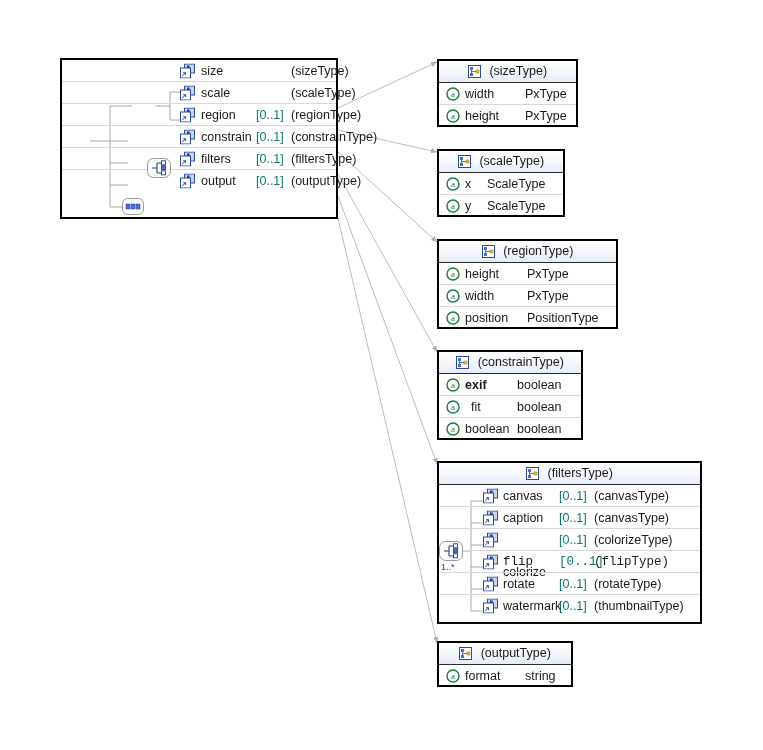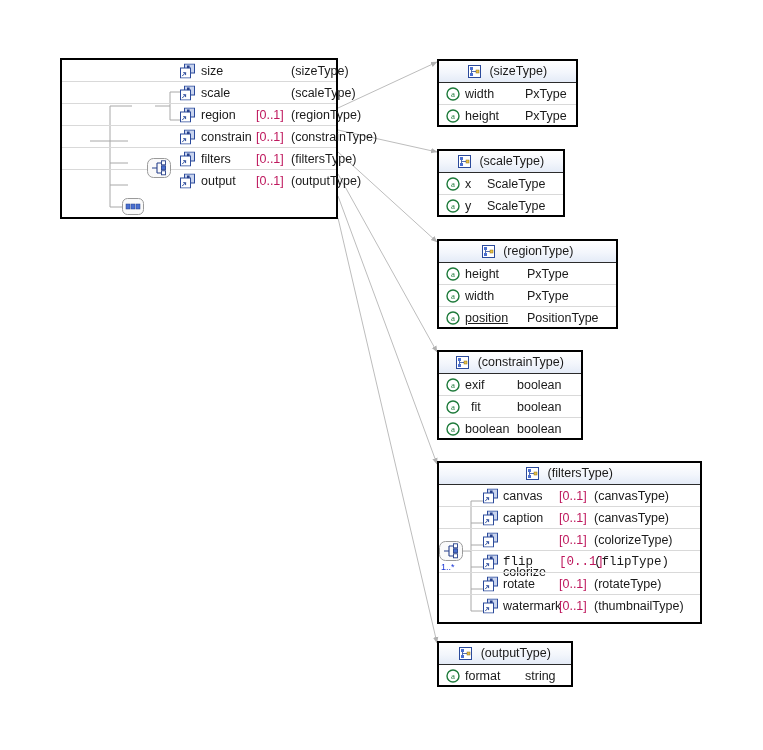--- a/index.html
+++ b/index.html
@@ -84,21 +84,21 @@
     top: 50%;
     transform: translateY(-50%);
   }
   .row .r-name {
     position: absolute;
     top: 0;
   }
   .row .r-card {
     position: absolute;
     top: 0;
-    color: #be185d;
+    color: #0f766e;
   }
   .row .r-type {
     position: absolute;
     top: 0;
     color: #1a1a1a;
   }
 
   
   .ico { display: inline-block; line-height: 0; }
 
@@ -381,21 +381,21 @@
           <span class="r-card" style="left:0px;"></span>
           <span class="r-type" style="left:88px;">PxType</span>
         </div>
         <div class="row" style="height: 22px; line-height: 22px;">
           <span style="position:absolute;left:7px;top:50%;transform:translateY(-50%);line-height:0;">
             <span class="ico r-icon"><svg width="14" height="14" viewBox="0 0 14 14">
                 <circle cx="7" cy="7" r="6" fill="#ffffff" stroke="#1d7a3a" stroke-width="1.4"></circle>
                 <text x="7" y="10.4" text-anchor="middle" font-family="Liberation Serif, serif" font-size="9" fill="#1d7a3a">a</text>
               </svg></span>
           </span>
-          <span class="r-name" style="left:26px;text-decoration:underline;">position</span>
+          <span class="r-name" style="left:26px;">position</span>
           <span class="r-card" style="left:0px;"></span>
           <span class="r-type" style="left:88px;">PositionType</span>
         </div>
       </div>
   </div>
 
   <div class="node sub" style="left:437px; top:350px; width:146px; height:90px;">
     <div class="node-header">
       <span class="ico" style="vertical-align:middle;margin-right:5px;">
         <svg width="13" height="13" viewBox="0 0 13 13">
@@ -409,21 +409,21 @@
       <span class="hdr-label">(constrainType)</span>
     </div>
     <div class="rows">
         <div class="row" style="height: 22px; line-height: 22px;">
           <span style="position:absolute;left:7px;top:50%;transform:translateY(-50%);line-height:0;">
             <span class="ico r-icon"><svg width="14" height="14" viewBox="0 0 14 14">
                 <circle cx="7" cy="7" r="6" fill="#ffffff" stroke="#1d7a3a" stroke-width="1.4"></circle>
                 <text x="7" y="10.4" text-anchor="middle" font-family="Liberation Serif, serif" font-size="9" fill="#1d7a3a">a</text>
               </svg></span>
           </span>
-          <span class="r-name" style="left:26px;">exif</span>
+          <span class="r-name" style="left:26px;font-weight:bold;">exif</span>
           <span class="r-card" style="left:0px;"></span>
           <span class="r-type" style="left:78px;">boolean</span>
         </div>
         <div class="row" style="height: 22px; line-height: 22px;">
           <span style="position:absolute;left:7px;top:50%;transform:translateY(-50%);line-height:0;">
             <span class="ico r-icon"><svg width="14" height="14" viewBox="0 0 14 14">
                 <circle cx="7" cy="7" r="6" fill="#ffffff" stroke="#1d7a3a" stroke-width="1.4"></circle>
                 <text x="7" y="10.4" text-anchor="middle" font-family="Liberation Serif, serif" font-size="9" fill="#1d7a3a">a</text>
               </svg></span>
           </span>

